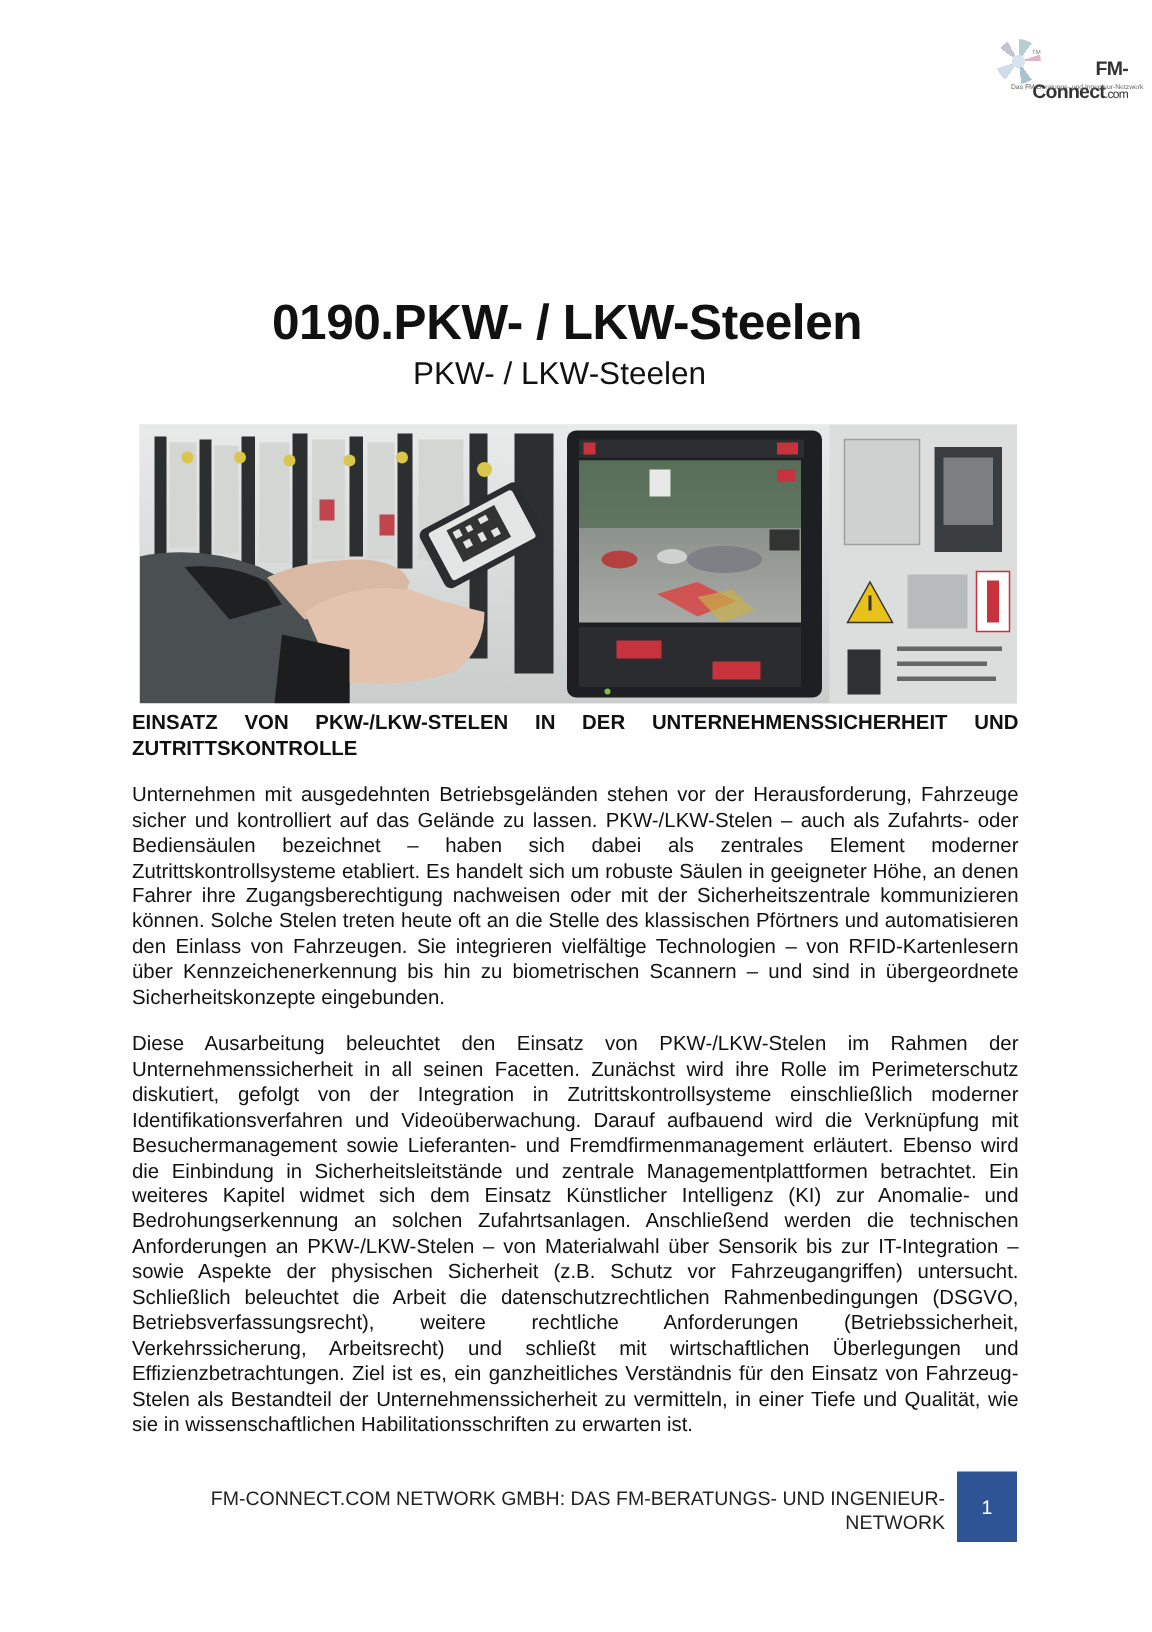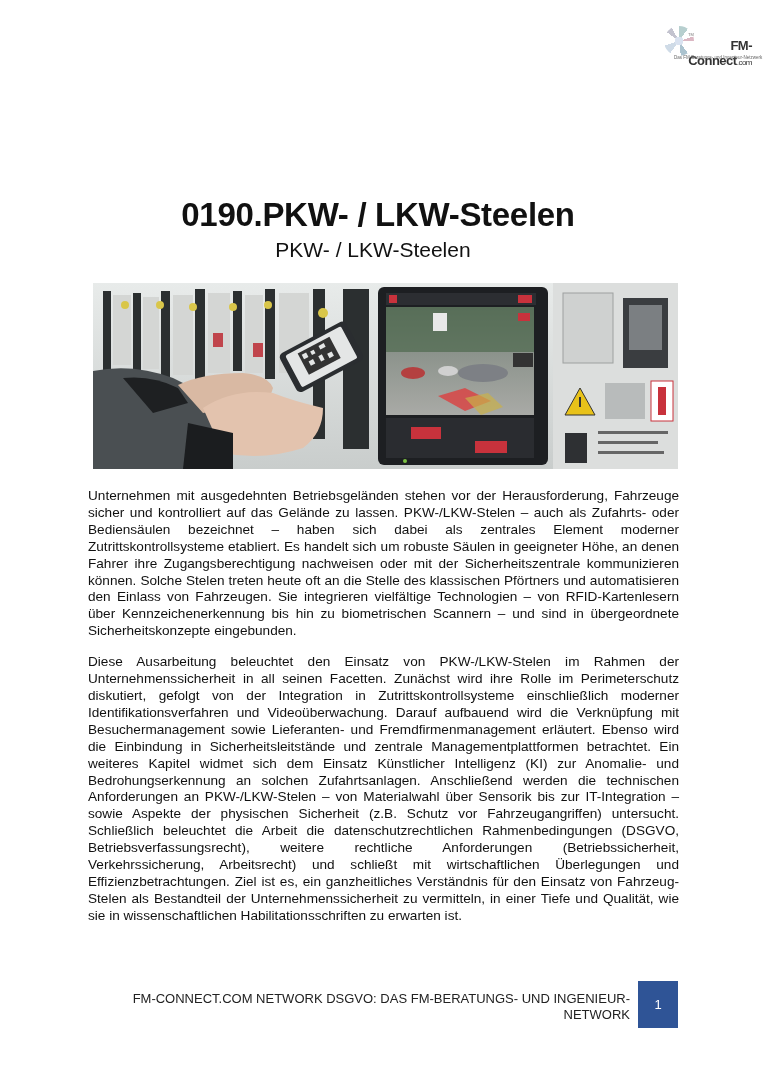--- a/index.html
+++ b/index.html
@@ -133,21 +133,22 @@
     <rect x="472" y="150" width="22" height="30" fill="#2e3033"></rect>
     <g fill="#666">
         <rect x="505" y="148" width="70" height="3"></rect>
         <rect x="505" y="158" width="60" height="3"></rect>
         <rect x="505" y="168" width="66" height="3"></rect>
       </g>
   </svg>
 </div>
 
 <div class="content">
+  <h2>EINSATZ VON PKW-/LKW-STELEN IN DER UNTERNEHMENSSICHERHEIT UND ZUTRITTSKONTROLLE</h2>
   <p>Unternehmen mit ausgedehnten Betriebsgeländen stehen vor der Herausforderung, Fahrzeuge sicher und kontrolliert auf das Gelände zu lassen. PKW-/LKW-Stelen – auch als Zufahrts- oder Bediensäulen bezeichnet – haben sich dabei als zentrales Element moderner Zutrittskontrollsysteme etabliert. Es handelt sich um robuste Säulen in geeigneter Höhe, an denen Fahrer ihre Zugangsberechtigung nachweisen oder mit der Sicherheitszentrale kommunizieren können. Solche Stelen treten heute oft an die Stelle des klassischen Pförtners und automatisieren den Einlass von Fahrzeugen. Sie integrieren vielfältige Technologien – von RFID-Kartenlesern über Kennzeichenerkennung bis hin zu biometrischen Scannern – und sind in übergeordnete Sicherheitskonzepte eingebunden.</p>
   <p>Diese Ausarbeitung beleuchtet den Einsatz von PKW-/LKW-Stelen im Rahmen der Unternehmenssicherheit in all seinen Facetten. Zunächst wird ihre Rolle im Perimeterschutz diskutiert, gefolgt von der Integration in Zutrittskontrollsysteme einschließlich moderner Identifikationsverfahren und Videoüberwachung. Darauf aufbauend wird die Verknüpfung mit Besuchermanagement sowie Lieferanten- und Fremdfirmenmanagement erläutert. Ebenso wird die Einbindung in Sicherheitsleitstände und zentrale Managementplattformen betrachtet. Ein weiteres Kapitel widmet sich dem Einsatz Künstlicher Intelligenz (KI) zur Anomalie- und Bedrohungserkennung an solchen Zufahrtsanlagen. Anschließend werden die technischen Anforderungen an PKW-/LKW-Stelen – von Materialwahl über Sensorik bis zur IT-Integration – sowie Aspekte der physischen Sicherheit (z.B. Schutz vor Fahrzeugangriffen) untersucht. Schließlich beleuchtet die Arbeit die datenschutzrechtlichen Rahmenbedingungen (DSGVO, Betriebsverfassungsrecht), weitere rechtliche Anforderungen (Betriebssicherheit, Verkehrssicherung, Arbeitsrecht) und schließt mit wirtschaftlichen Überlegungen und Effizienzbetrachtungen. Ziel ist es, ein ganzheitliches Verständnis für den Einsatz von Fahrzeug-Stelen als Bestandteil der Unternehmenssicherheit zu vermitteln, in einer Tiefe und Qualität, wie sie in wissenschaftlichen Habilitationsschriften zu erwarten ist.</p>
 </div>
 
 <div class="footer">
-  <div>FM-CONNECT.COM NETWORK DSGVO: DAS FM-BERATUNGS- UND INGENIEUR-</div>
+  <div>FM-CONNECT.COM NETWORK GMBH: DAS FM-BERATUNGS- UND INGENIEUR-</div>
   <div>NETWORK</div>
 </div>
 <div class="pagebox">1</div>
 
 </body></html>

